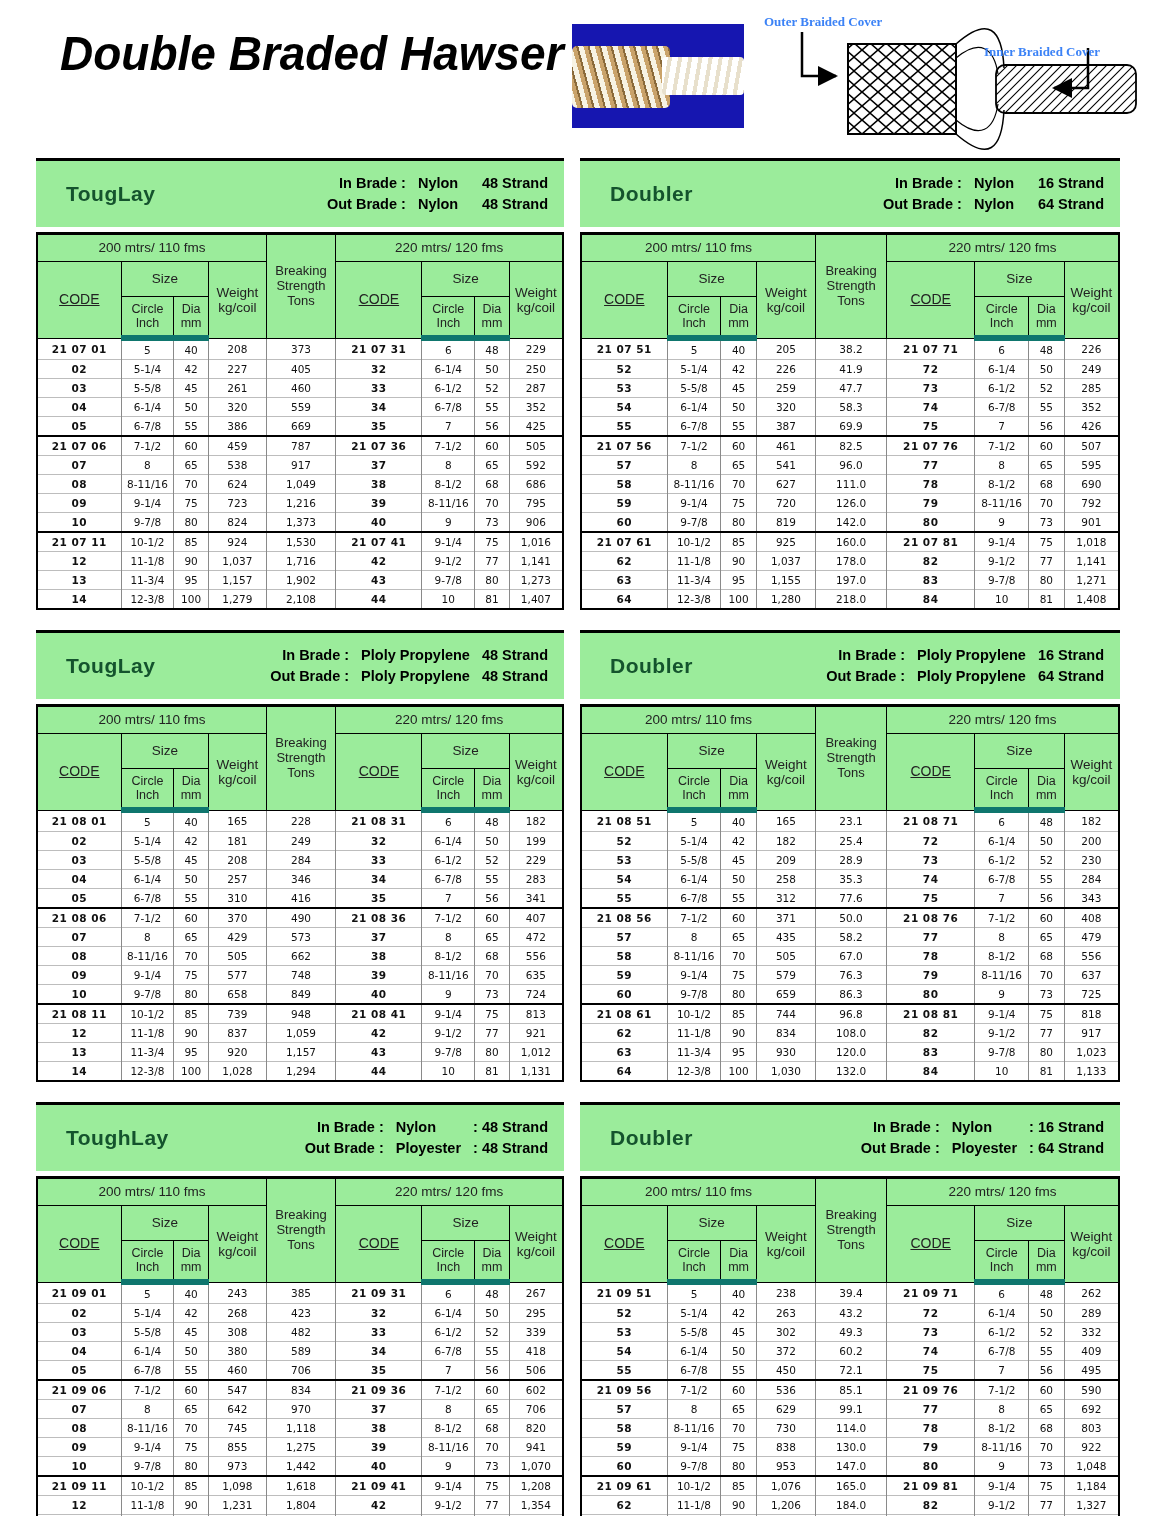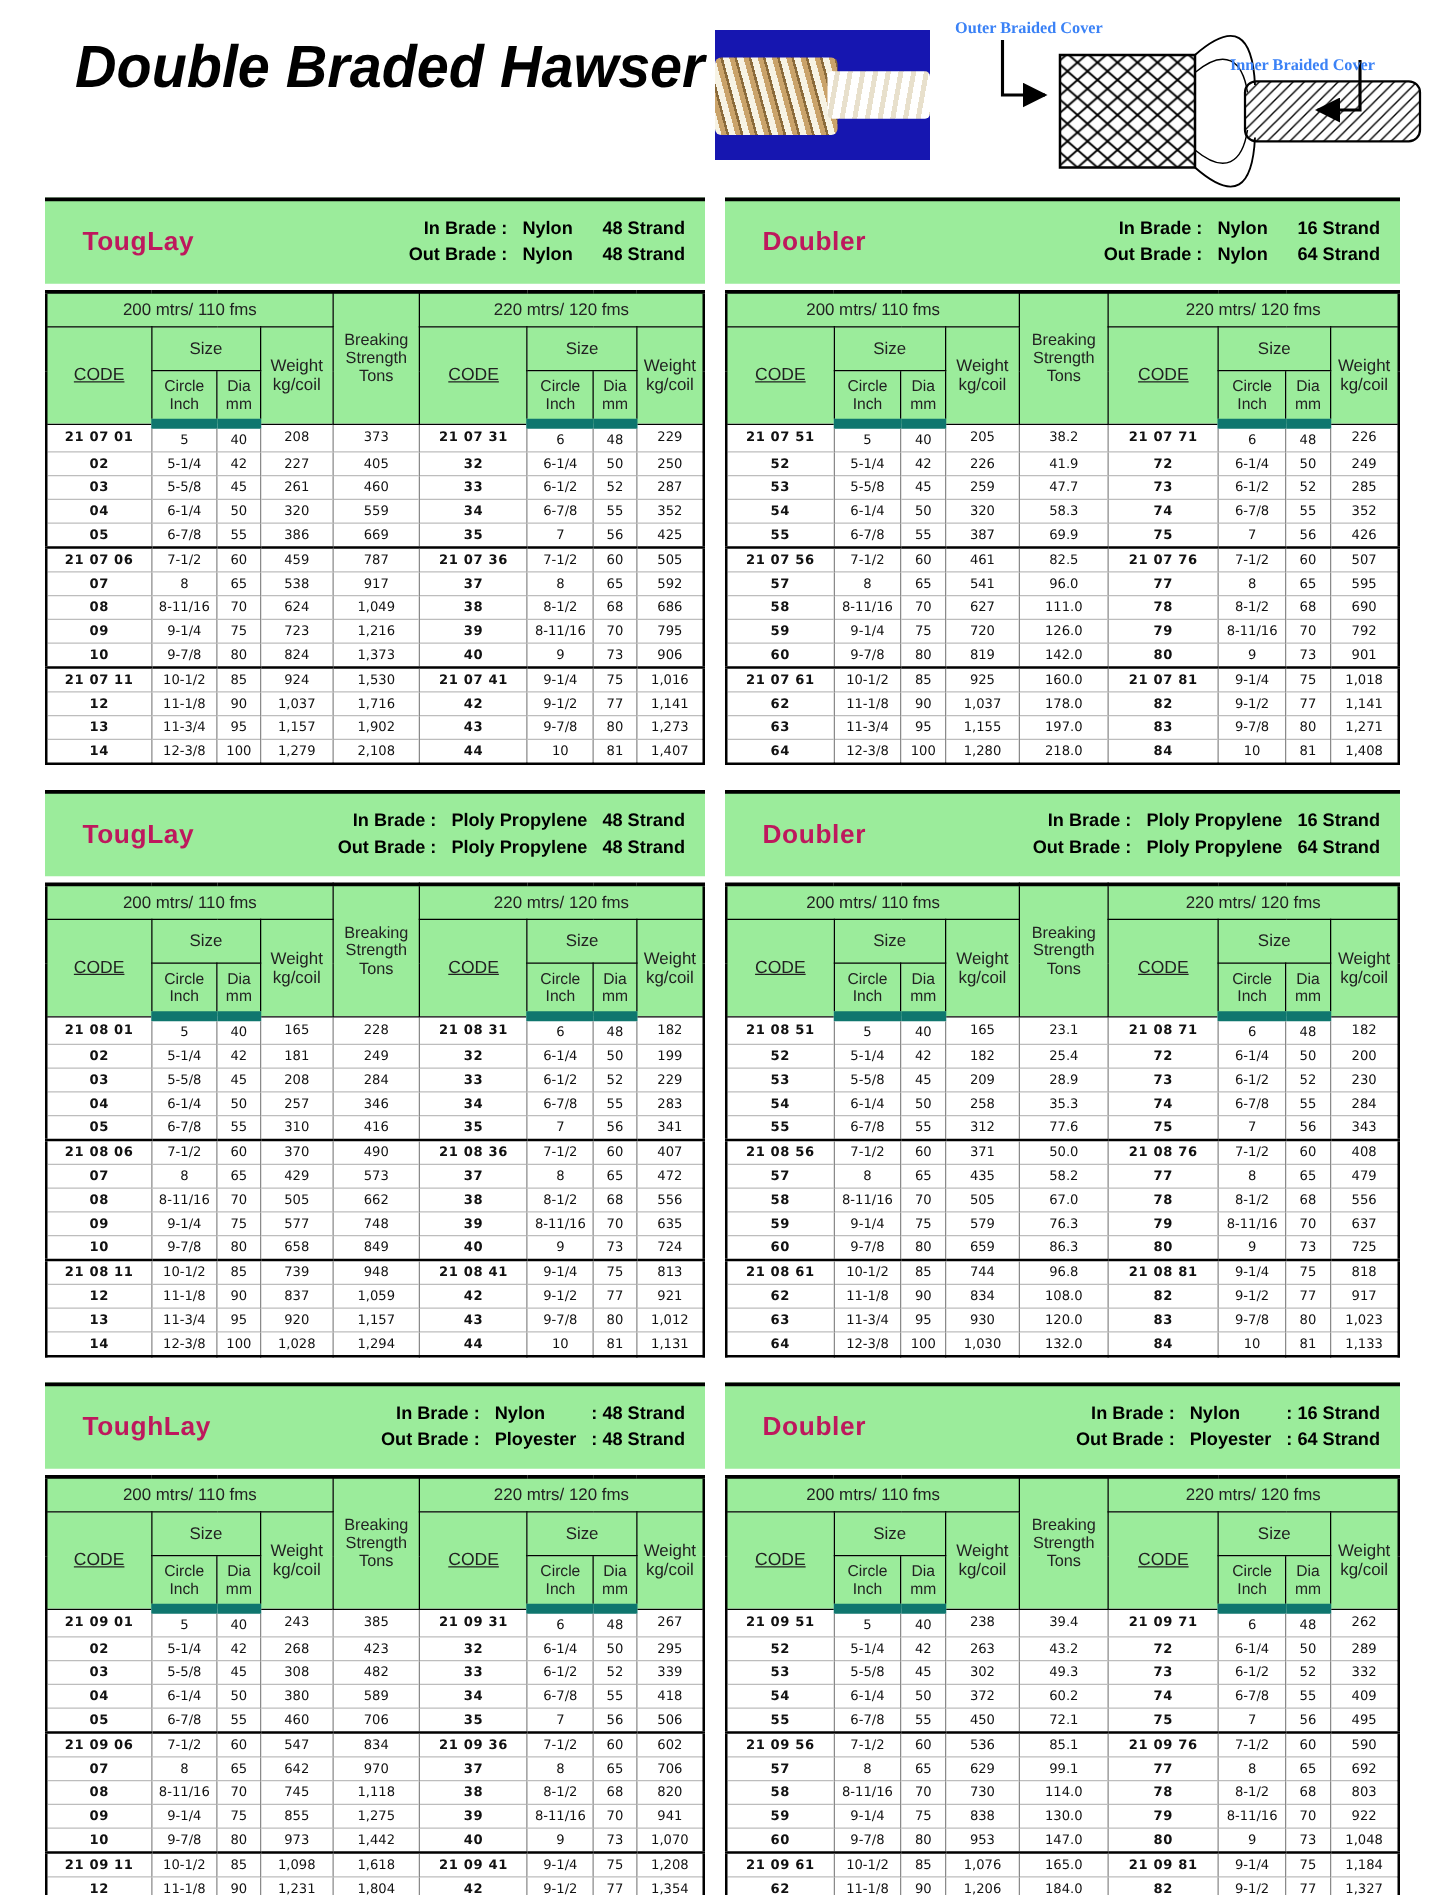--- a/index.html
+++ b/index.html
@@ -39,41 +39,41 @@
 
   
   .tables-grid { display:grid; grid-template-columns:528px 540px;
                  column-gap:16px; row-gap:20px; padding:2px 32px 30px 36px; }
 
   .spec-table { position:relative; }
 
   .title-band { background:#9bec9b; border-top:3px solid #000;
                 height:66px; display:flex; align-items:center;
                 margin-bottom:5px; }
-  .tname { font-size:21px; font-weight:bold; color:#be185d; padding-left:30px;
+  .tname { font-size:21px; font-weight:bold; color:#14532d; padding-left:30px;
            letter-spacing:0.5px; }
   .brade { margin-left:auto; padding-right:16px;
            display:grid; grid-template-columns:auto auto auto; column-gap:12px;
            font-size:14.5px; font-weight:bold; color:#000; line-height:1.45; }
   .brade-label { justify-self:end; }
   .brade-material { justify-self:start; min-width:52px; }
   .brade-strand { justify-self:start; }
 
   table.spec { border-collapse:collapse; table-layout:fixed; width:100%;
                border:2px solid #000; border-top:3px solid #000; background:#fff; }
   table.spec thead th { background:#9bec9b; border:1px solid #000;
                         font-weight:normal; color:#222;
                         white-space:pre-line; line-height:1.12; padding:2px 0; }
   th.h-span { font-size:13.5px; height:22px; }
   th.h-bs   { font-size:13px;text-align:center; }
   th.h-code { font-size:14px;text-decoration:underline; }
   th.h-size { font-size:13.5px; height:30px;text-align:center; }
   th.h-weight { font-size:13.5px; color:#2d5a2d; }
   th.h-sub { font-size:12.5px; height:34px; }
-  table.spec thead tr:last-child th { border-bottom:8px solid #0f766e; }
+  table.spec thead tr:last-child th { border-bottom:6px solid #0f766e; }
 
   table.spec td { height:18px; padding:0 2px; text-align:center;
                   font-family:"DejaVu Sans", sans-serif; font-size:10.5px; color:#111;
                   background:#fff; border-left:1px solid #8a8a8a;
                   border-top:1px solid #bdbdbd; }
   td.c-code { background:#b8f6f6; font-weight:bold; font-size:13.5px;
               font-family:"DejaVu Sans", sans-serif;
               text-align:right; padding-right:5px; letter-spacing:0.5px;
               border-left:none; }
   td.c-ci  { border-left:1px solid #000; }

